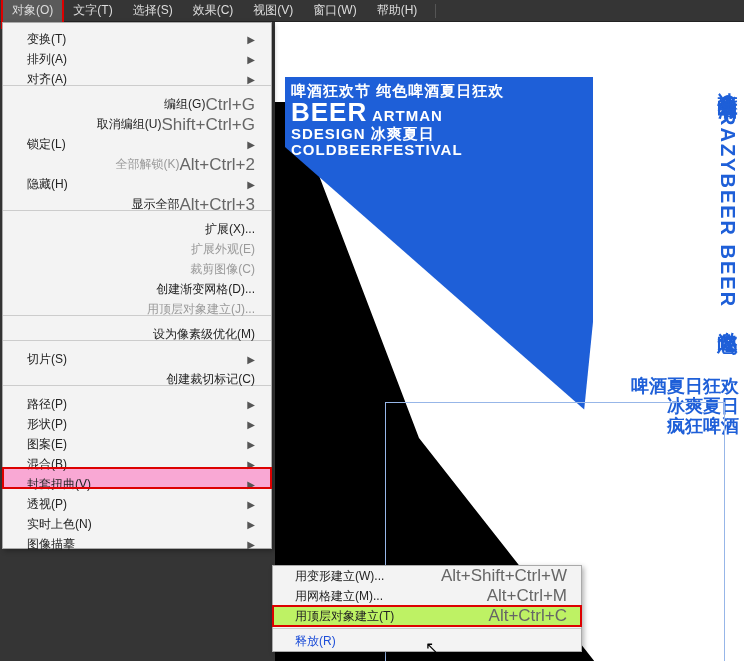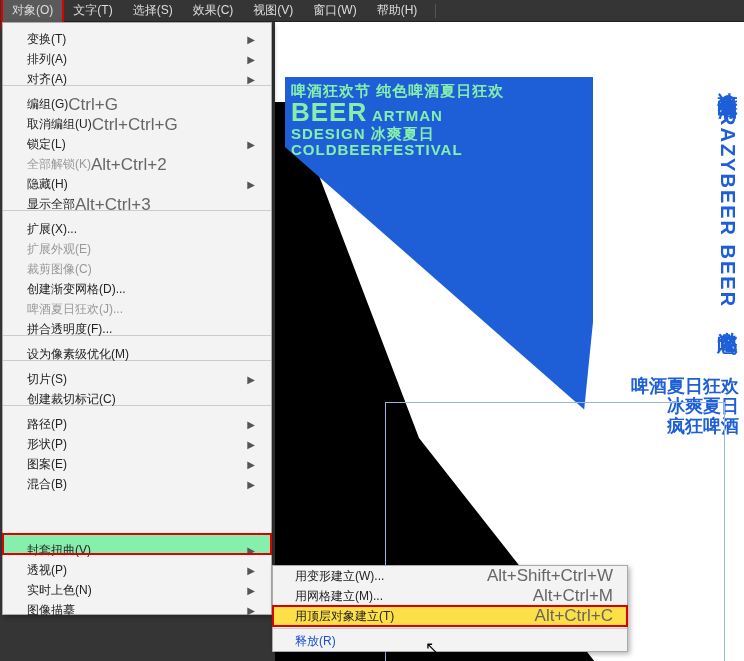--- a/index.html
+++ b/index.html
@@ -41,66 +41,65 @@
       left: 2px;
       top: 22px;
       width: 270px;
       background: #f3f3f3;
       border: 1px solid #aaa;
       box-shadow: 2px 2px 5px rgba(0,0,0,0.3);
       z-index: 100;
     }
     .menu-item {
       display: flex;
-      justify-content: flex-start;
+      justify-content: flex-end;
       align-items: center;
       padding: 16px 16px 3px 24px;
       color: #222;
       cursor: pointer;
       height: 20px;
     }
     .menu-item.disabled { color: #999; }
     .menu-sep {
       height: 1px;
       background: #ccc;
       margin: 2px 0;
     }
     .shortcut { color: #666; font-size: 17px; }
     .submenu-arrow {
       font-size: 10px;
       color: #555;
       margin-left: auto;
     }
     .menu-item.highlight {
-      background: #86efac;
+      background: #f9a8d4;
       outline: 2px solid #d00;
       outline-offset: -1px;
-      margin-top: 46px;
     }
     .submenu {
       position: absolute;
       left: 272px;
       top: 565px;
-      width: 356px;
+      width: 310px;
       background: #f3f3f3;
       border: 1px solid #aaa;
       box-shadow: 2px 2px 5px rgba(0,0,0,0.3);
       z-index: 101;
     }
     .sub-item {
       display: flex;
       justify-content: space-between;
       padding: 3px 14px 3px 22px;
       color: #222;
       height: 20px;
       align-items: center;
     }
     .sub-item.disabled { color: #1d4ed8; }
     .sub-item.highlight {
-      background: #fde047;
+      background: #bef264;
       outline: 2px solid #d00;
       outline-offset: -1px;
     }
     .canvas {
       position: absolute;
       left: 275px;
       top: 22px;
       right: 0;
       bottom: 0;
       background: #fff;
@@ -123,21 +122,21 @@
       position: absolute;
       top: 55px;
       left: 10px;
       width: 440px;
       height: 350px;
       background: #1e5fd8;
       clip-path: polygon(0 0, 70% 0, 70% 70%, 68% 95%, 0 20%);
       overflow: hidden;
     }
     .txt-overlay {
-      color: #86efac;
+      color: #ffffff;
       font-weight: bold;
       line-height: 1.05;
       padding: 6px;
       font-size: 15px;
       letter-spacing: 1px;
     }
     .txt-overlay .big { font-size: 26px; }
     .vtext {
       position: absolute;
       right: 5px;
@@ -237,21 +236,21 @@
       <span>对齐(A)</span>
       <span class="submenu-arrow">▶</span>
     </div>
   <div class="menu-sep"></div>
   <div class="menu-item">
       <span>编组(G)</span>
       <span class="shortcut">Ctrl+G</span>
     </div>
   <div class="menu-item">
       <span>取消编组(U)</span>
-      <span class="shortcut">Ctrl+Ctrl+G</span>
+      <span class="shortcut">Shift+Ctrl+G</span>
     </div>
   <div class="menu-item">
       <span>锁定(L)</span>
       <span class="submenu-arrow">▶</span>
     </div>
   <div class="menu-item disabled">
       <span>全部解锁(K)</span>
       <span class="shortcut">Alt+Ctrl+2</span>
     </div>
   <div class="menu-item">
@@ -269,24 +268,21 @@
   <div class="menu-item disabled">
       <span>扩展外观(E)</span>
     </div>
   <div class="menu-item disabled">
       <span>裁剪图像(C)</span>
     </div>
   <div class="menu-item">
       <span>创建渐变网格(D)...</span>
     </div>
   <div class="menu-item disabled">
-      <span>啤酒夏日狂欢(J)...</span>
-    </div>
-  <div class="menu-item">
-      <span>拼合透明度(F)...</span>
+      <span>用顶层对象建立(J)...</span>
     </div>
   <div class="menu-sep"></div>
   <div class="menu-item">
       <span>设为像素级优化(M)</span>
     </div>
   <div class="menu-sep"></div>
   <div class="menu-item">
       <span>切片(S)</span>
       <span class="submenu-arrow">▶</span>
     </div>

